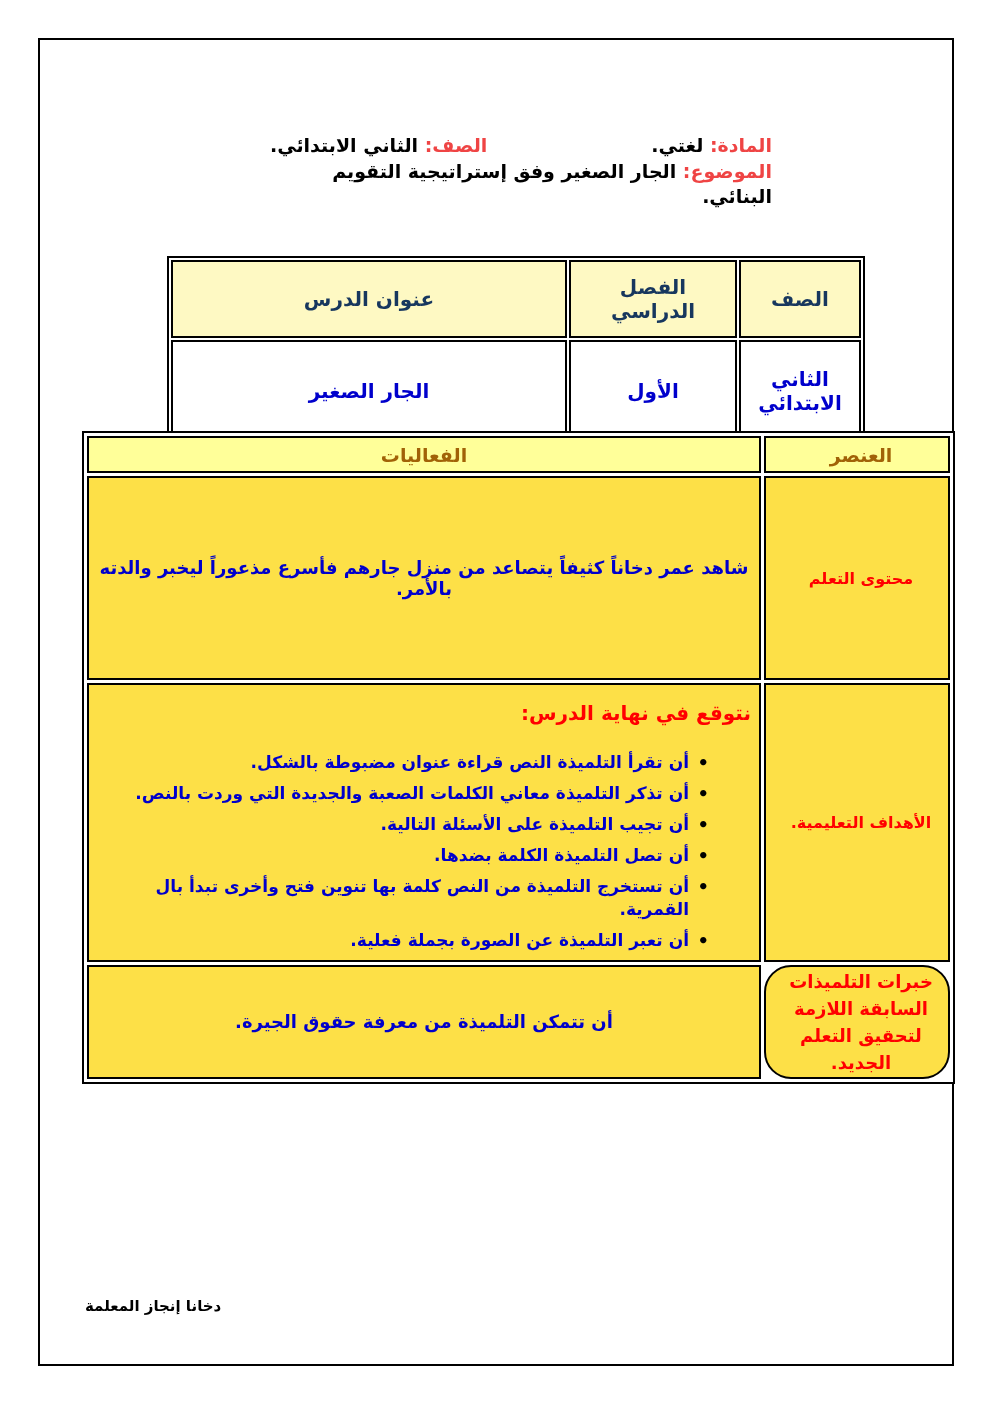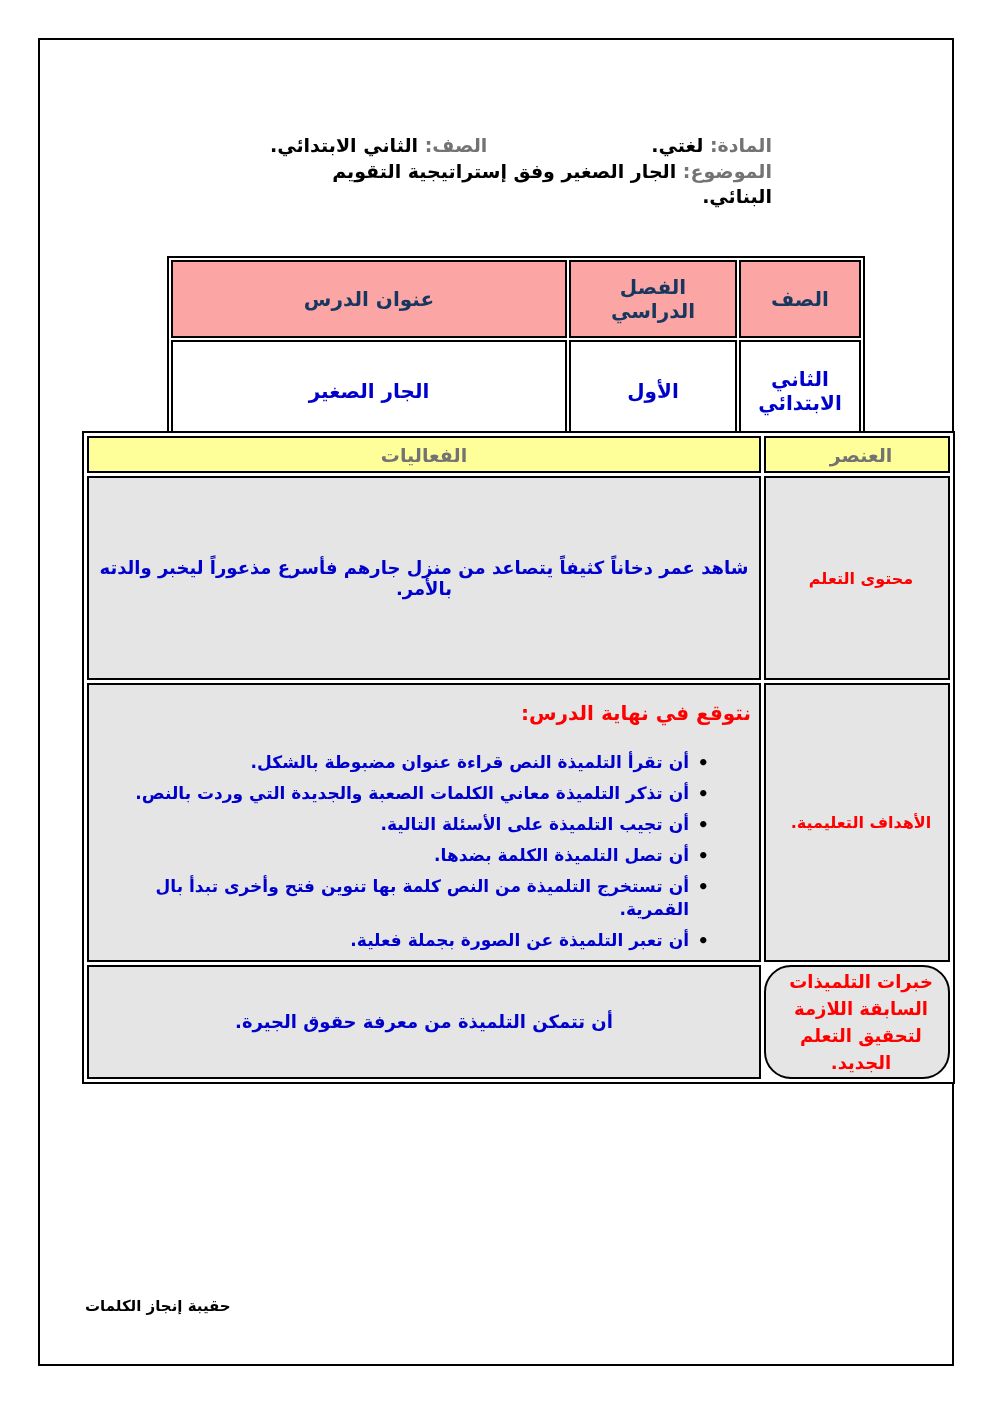--- a/index.html
+++ b/index.html
@@ -23,57 +23,57 @@
 
   
   .doc-header {
     position:absolute;
     top:133px; left:270px; width:502px;
     font-size:19px; color:#000;
     line-height:1.35;
   }
   .doc-header .line1 { display:flex; justify-content:space-between; }
   .doc-header .line2 { margin-top:0; text-align:right; }
-  .red { color:#737373; }
+  .red { color:#ef4444; }
 
   
   table { border-collapse:separate; }
   .info-table {
     position:absolute; top:256px; left:167px;
     border-spacing:2px;
     border:2px solid #000;
     background:#fff;
   }
   .info-table td {
     border:2px solid #000;
     text-align:center; vertical-align:middle;
     padding:0 4px;
   }
   .info-table .hdr {
-    background:#fca5a5; color:#17375E; font-size:20px; height:74px;
+    background:#fef9c3; color:#17375E; font-size:20px; height:74px;
   }
   .info-table .val { color:#0000CC; font-size:20px; height:98px;text-align:center; }
   .w-grade { width:110px;margin-top:48px; }
   .w-sem   { width:156px; }
   .w-title { width:384px; }
 
   
   .main-table {
     position:absolute; top:431px; left:82px;
     border-spacing:3px;
     border:2px solid #000;
     background:#fff;
   }
   .main-table td {
     border:2px solid #000;
     vertical-align:middle;
-    background:#e5e5e5;
+    background:#fde047;
   }
   .main-table .hdr2 {
-    background:#FFFF99; color:#737373;
+    background:#FFFF99; color:#a16207;
     font-size:19px; text-align:center; height:31px;
   }
   .col-element   { width:172px;padding-left:9px; }
   .col-activities{ width:650px; }
   .element-cell  { color:#FF0000; font-size:16px; text-align:center; }
   .element-cell.small { font-size:18px; line-height:1.5;border-radius:27px; }
   .content-cell  { color:#0000CC; font-size:18px; text-align:center; padding:0 10px; }
   .r1 { height:204px; }
   .r2 { height:272px; }
   .r3 { height:110px; }
@@ -169,15 +169,15 @@
       </td>
     </tr>
 
     <tr class="r3">
       <td class="element-cell small col-element">خبرات التلميذات السابقة اللازمة لتحقيق التعلم الجديد.</td>
       <td class="content-cell col-activities">أن تتمكن التلميذة من معرفة حقوق الجيرة.</td>
     </tr>
   </tbody>
     </table>
 
-  <div class="footer">حقيبة إنجاز الكلمات</div>
+  <div class="footer">دخانا إنجاز المعلمة</div>
 
 </div>
 
 </body></html>

